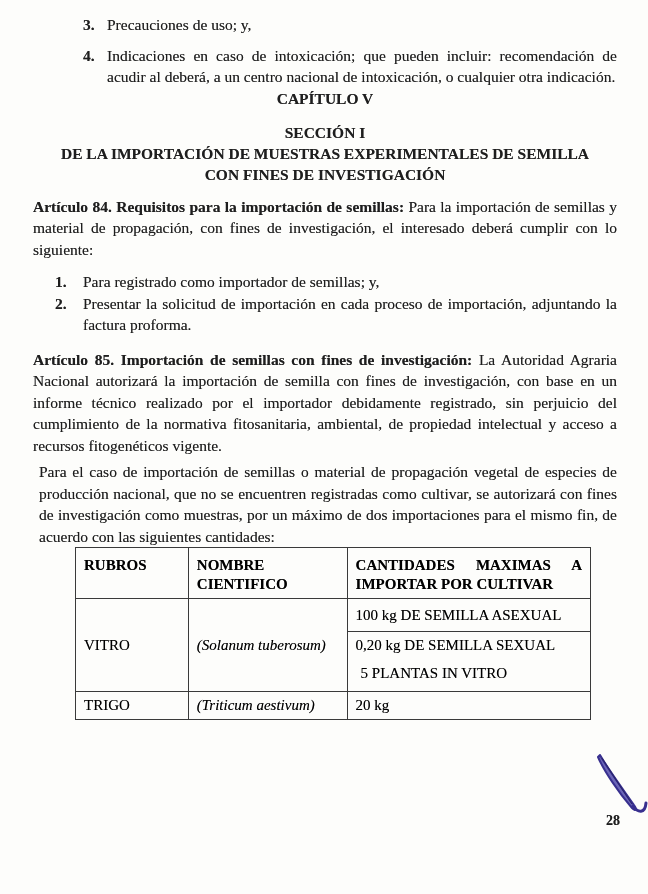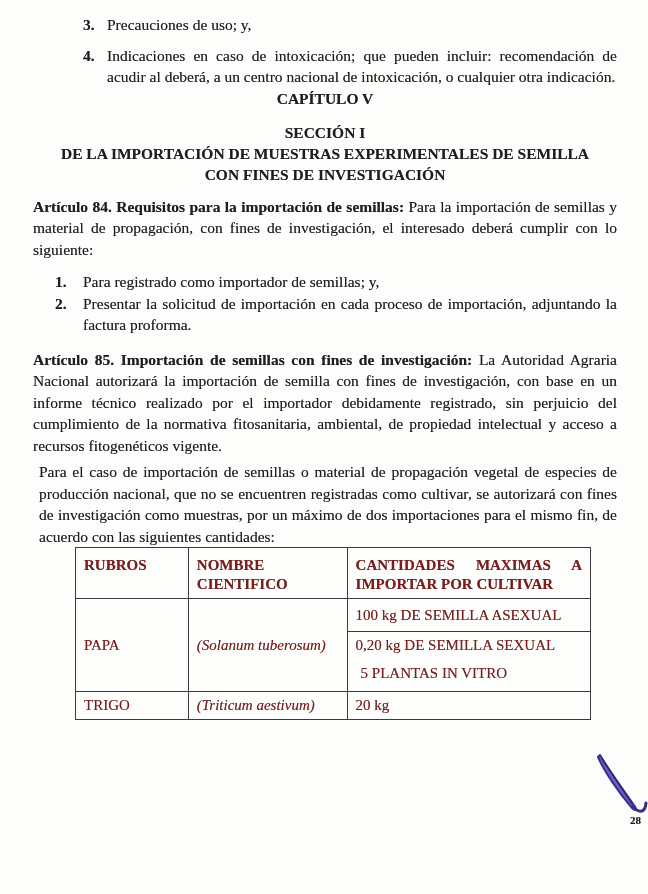--- a/index.html
+++ b/index.html
@@ -38,21 +38,21 @@
   .p-art85 { margin-top: 13px; }
   .p-close { margin-top: 5px; margin-left: 6px; }
   .lead { font-weight: bold; }
 
   .table-wrap { margin-left: 42px; margin-top: 0; }
   table.qty-table {
     width: 516px;
     border-collapse: collapse;
     font-size: 15px;
     line-height: 19px;
-    color: #7f1d1d;
+    color: #000000;
     padding-left: 36px;
   }
   .qty-table th, .qty-table td {
     border: 1px solid #3a3a3a;
     padding: 4px 8px;
   }
   .qty-table th {
     text-align: left;
     vertical-align: top;
     padding-top: 8px;
@@ -69,22 +69,21 @@
   .v-mid { vertical-align: middle; }
   .v-top { vertical-align: top; }
   .italic { font-style: italic; }
   .vitro-line { margin-top: 9px; padding-left: 5px; }
 
   .page-number {
     position: absolute;
     left: 606px;
     top: 810px;
     font-weight: bold;
-    font-size: 11px;
-    margin-left: 24px;
+    font-size: 14px;
   }
   .pen-mark {
     position: absolute;
     left: 588px;
     top: 744px;
     width: 60px;
     height: 80px;
   }
 </style>
 </head>
@@ -134,21 +133,21 @@
       <tbody>
           <tr class="row-head">
         <th class="col-1">RUBROS</th>
         <th class="col-2">NOMBRE CIENTIFICO</th>
         <th class="col-3">
           <div class="th-just">CANTIDADES MAXIMAS A</div>
           <div>IMPORTAR POR CULTIVAR</div>
         </th>
       </tr>
       <tr class="row-sub1">
-        <td class="v-mid" rowspan="2">PAPA</td>
+        <td class="v-mid" rowspan="2">VITRO</td>
         <td class="v-mid italic" rowspan="2">(Solanum tuberosum)</td>
         <td class="v-mid">100 kg DE SEMILLA ASEXUAL</td>
       </tr>
       <tr class="row-sub2">
         <td class="v-top">
           <div>0,20 kg DE SEMILLA SEXUAL</div>
           <div class="vitro-line">5 PLANTAS IN VITRO</div>
         </td>
       </tr>
       <tr class="row-trigo">

